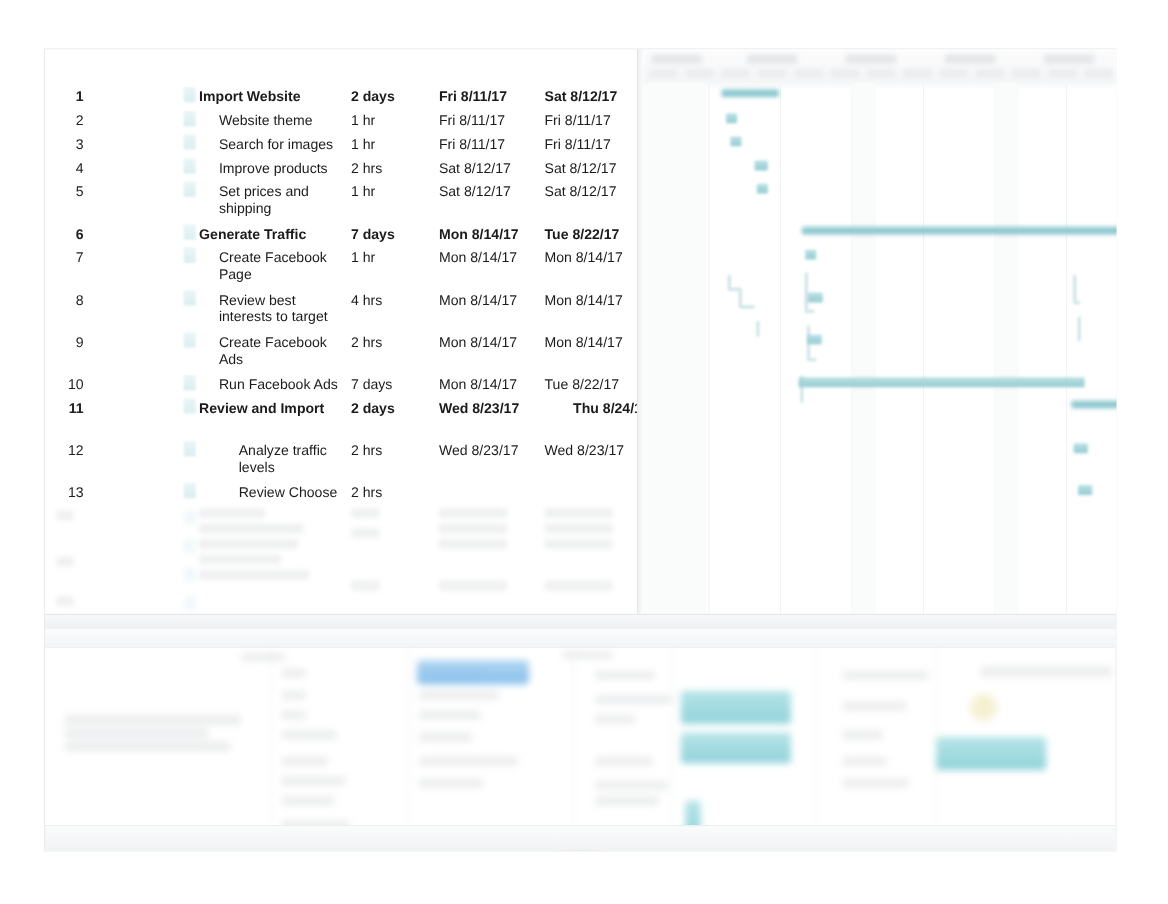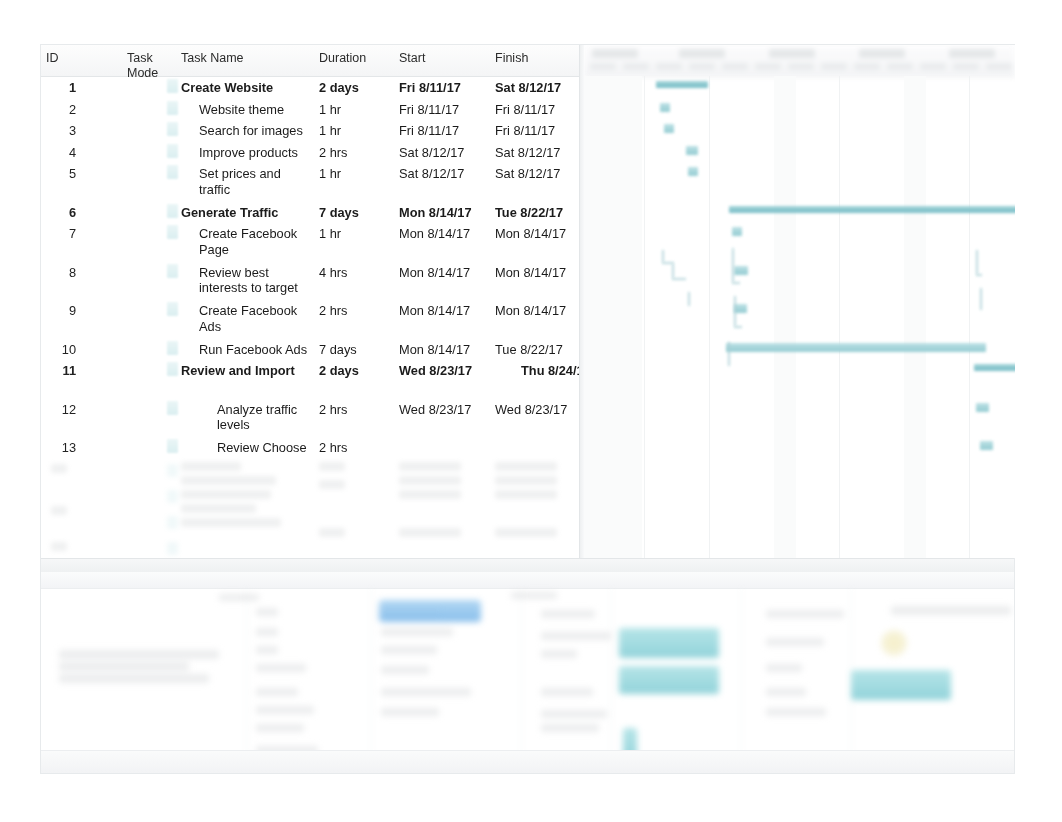--- a/index.html
+++ b/index.html
@@ -84,36 +84,27 @@
   .statusbar{position:absolute;left:0;bottom:0;width:973px;height:22px;
              background:linear-gradient(#fafbfb,#f2f3f5);border-top:1px solid #eceef0;}
 </style>
 </head>
 <body>
 
 <div class="stage">
   <div class="window">
 
     <div class="grid-pane">
-      <div class="hdr" id="thead">
-          <div class="cell" style="left: 5px; width: 38px;">ID</div>
-          <div class="cell" style="left: 86px; width: 40px;">Task
-Mode</div>
-          <div class="cell" style="left: 140px; width: 130px;">Task Name</div>
-          <div class="cell" style="left: 278px; width: 75px;">Duration</div>
-          <div class="cell" style="left: 358px; width: 85px;">Start</div>
-          <div class="cell" style="left: 454px; width: 85px;">Finish</div>
-        </div>
       <div class="rows" id="tbody">
           <div class="row bold" style="height: 21.5px;">
             <div class="c c-id" style="left: 5px;">1</div>
             <div class="tm">
               <div class="gl"></div>
             </div>
-            <div class="c c-name" style="left: 140px; width: 130px;">Create Website</div>
+            <div class="c c-name" style="left: 140px; width: 130px;">Import Website</div>
             <div class="c" style="left: 278px; width: 75px;">2 days</div>
             <div class="c" style="left: 358px; width: 85px;">Fri 8/11/17</div>
             <div class="c" style="left: 454px; width: 85px;">Sat 8/12/17</div>
           </div>
           <div class="row" style="height: 21.5px;">
             <div class="c c-id" style="left: 5px;">2</div>
             <div class="tm">
               <div class="gl"></div>
             </div>
             <div class="c c-name" style="left: 158px; width: 112px;">Website theme</div>
@@ -139,21 +130,21 @@
             <div class="c c-name" style="left: 158px; width: 112px;">Improve products</div>
             <div class="c" style="left: 278px; width: 75px;">2 hrs</div>
             <div class="c" style="left: 358px; width: 85px;">Sat 8/12/17</div>
             <div class="c" style="left: 454px; width: 85px;">Sat 8/12/17</div>
           </div>
           <div class="row" style="height: 38.5px;">
             <div class="c c-id" style="left: 5px;">5</div>
             <div class="tm">
               <div class="gl"></div>
             </div>
-            <div class="c c-name" style="left: 158px; width: 112px;">Set prices and traffic</div>
+            <div class="c c-name" style="left: 158px; width: 112px;">Set prices and shipping</div>
             <div class="c" style="left: 278px; width: 75px;">1 hr</div>
             <div class="c" style="left: 358px; width: 85px;">Sat 8/12/17</div>
             <div class="c" style="left: 454px; width: 85px;">Sat 8/12/17</div>
           </div>
           <div class="row bold" style="height: 21.5px;">
             <div class="c c-id" style="left: 5px;">6</div>
             <div class="tm">
               <div class="gl"></div>
             </div>
             <div class="c c-name" style="left: 140px; width: 130px;">Generate Traffic</div>

